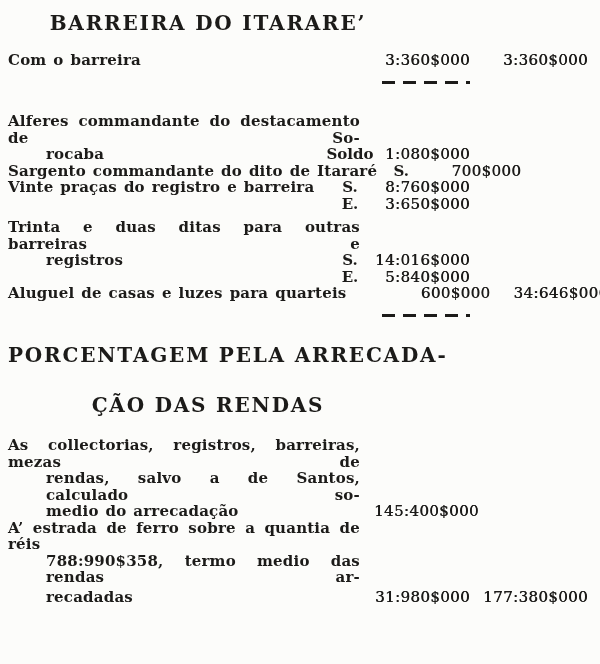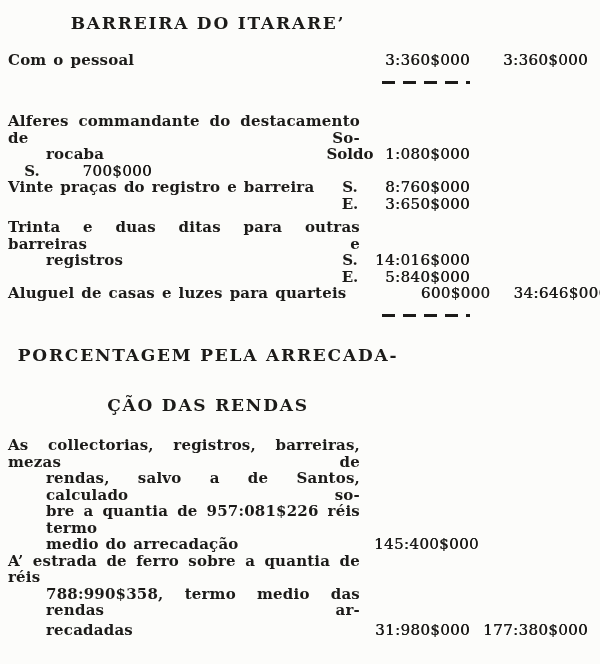--- a/index.html
+++ b/index.html
@@ -11,21 +11,21 @@
     color:#1c1b19;
     font-family:"DejaVu Serif","Liberation Serif",serif;
     box-sizing:border-box;
     padding:8px 12px 0 8px;
     overflow:hidden;
   }
   .heading {
     width:400px;
     text-align:center;
     font-weight:bold;
-    font-size:17px;
+    font-size:20px;
     line-height:18px;
     letter-spacing:1.8px;
     white-space:nowrap;
   }
   .row {
     display:flex;
     align-items:baseline;
     font-size:15px;
     line-height:16.5px;
   }
@@ -55,21 +55,21 @@
   }
 </style>
 </head>
 <body>
 
 <div class="page">
 
   <div class="heading" style="margin-top:6px">BARREIRA DO ITARARE’</div>
 
   <div class="row" style="margin-top:20px">
-    <span class="lbl">Com o pessoal</span>
+    <span class="lbl">Com o barreira</span>
     <span class="mk"></span>
     <span class="a1">3:360$000</span>
     <span class="a2">3:360$000</span>
   </div>
 
   <div class="row" style="margin-top:5px">
     <span class="lbl"></span>
       <span class="mk"></span>
     <span class="a1"><span class="rule"></span></span>
     <span class="a2"></span>
@@ -79,20 +79,21 @@
   <div class="row" style="margin-top:23px">
     <span class="lbl full">Alferes commandante do destacamento de So-</span>
   </div>
   <div class="row">
     <span class="lbl ind">rocaba</span>
     <span class="mk">Soldo</span>
     <span class="a1">1:080$000</span>
     <span class="a2"></span>
   </div>
   <div class="row">
+    <span class="lbl">Sargento commandante do dito de Itararé</span>
     <span class="mk">S.</span>
     <span class="a1">700$000</span>
     <span class="a2"></span>
   </div>
   <div class="row">
     <span class="lbl">Vinte praças do registro e barreira</span>
     <span class="mk">S.</span>
     <span class="a1">8:760$000</span>
     <span class="a2"></span>
   </div>
@@ -135,23 +136,20 @@
   <div class="heading" style="margin-top:23px">PORCENTAGEM PELA ARRECADA-</div>
   <div class="heading" style="margin-top:32px">ÇÃO DAS RENDAS</div>
 
   <div class="row" style="margin-top:23px">
     <span class="lbl full">As collectorias, registros, barreiras, mezas de</span>
   </div>
   <div class="row">
     <span class="lbl full ind">rendas, salvo a de Santos, calculado so-</span>
   </div>
   <div class="row">
-    <span class="lbl full ind">bre a quantia de 957:081$226 réis termo</span>
-  </div>
-  <div class="row">
     <span class="lbl ind">medio do arrecadação</span>
     <span class="mk"></span>
     <span class="a1">145:400$000</span>
     <span class="a2"></span>
   </div>
   <div class="row">
     <span class="lbl full">A’ estrada de ferro sobre a quantia de réis</span>
   </div>
   <div class="row">
     <span class="lbl full ind">788:990$358, termo medio das rendas ar-</span>

